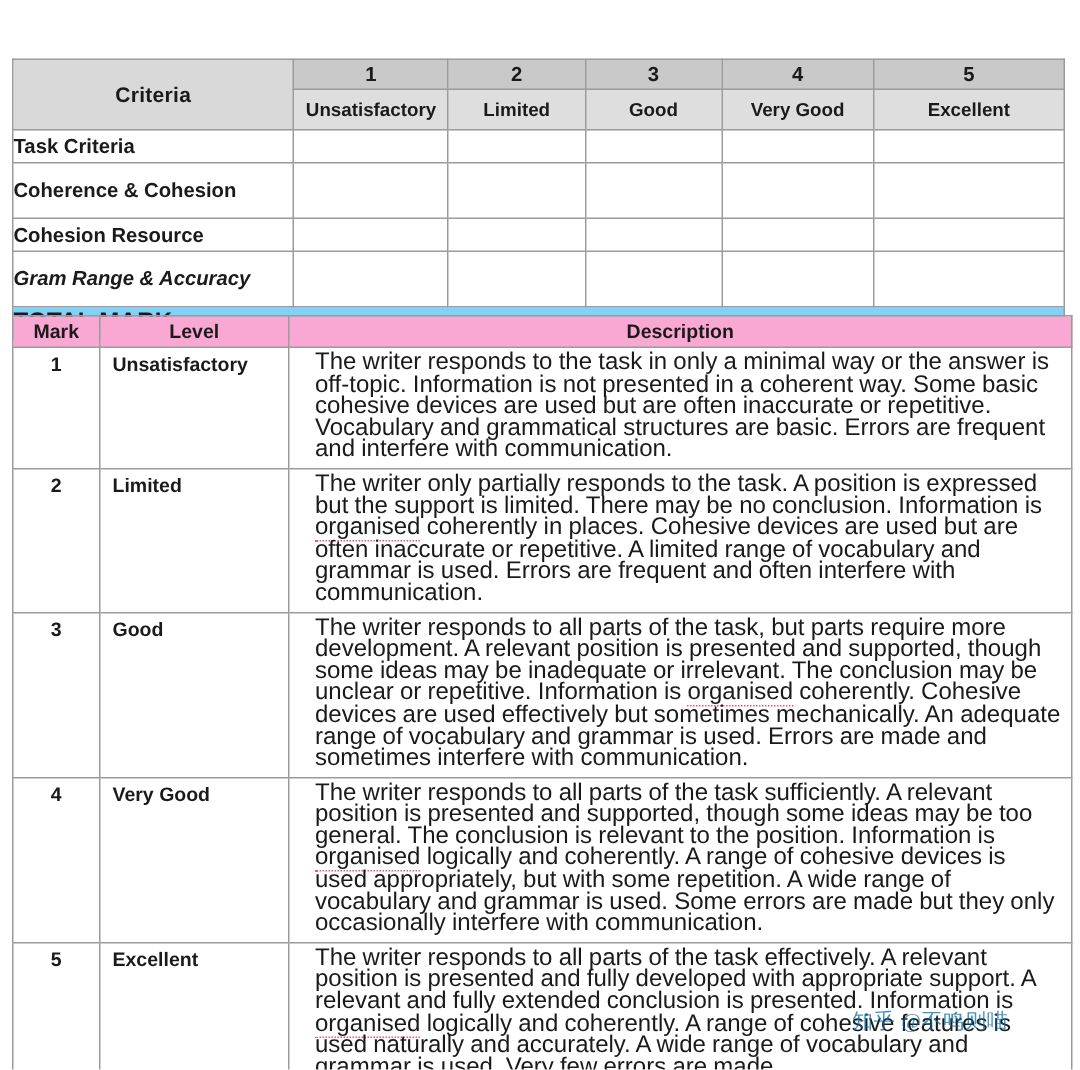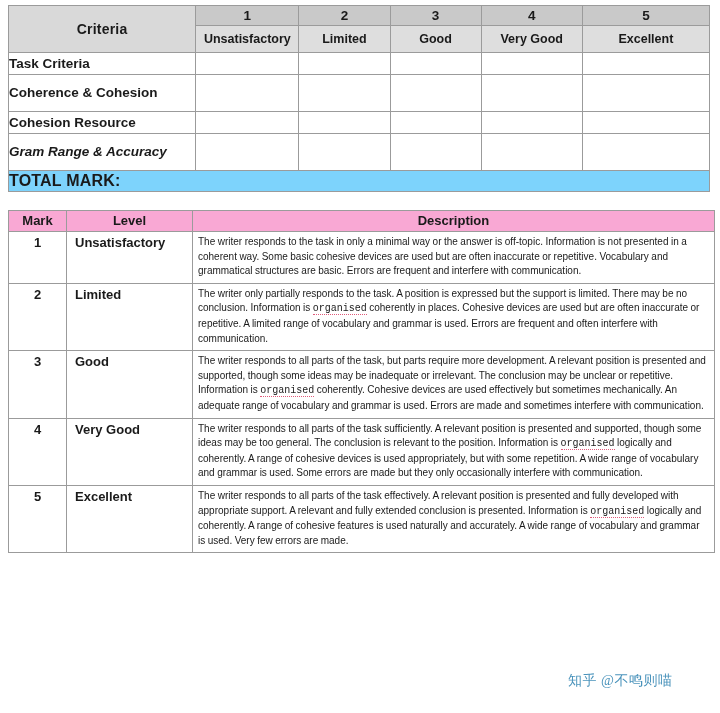--- a/index.html
+++ b/index.html
@@ -29,20 +29,21 @@
     position: absolute;
     left: 8px;
     top: 5px;
     width: 702px;
   }
   table.criteria {
     border-collapse: collapse;
     width: 702px;
     table-layout: fixed;
     font-size: 12.5px;
+    margin-top: 34px;
   }
   table.criteria th,
   table.criteria td {
     border: 1px solid #9b9b9b;
     padding: 0;
     vertical-align: middle;
   }
   .cell-criteria-label {
     background: #d9d9d9;
     text-align: center;
@@ -119,30 +120,29 @@
     font-weight: bold;
     font-size: 13px;
     padding: 3px 0 0 0;
   }
   td.level-cell {
     font-weight: bold;
     font-size: 13px;
     padding: 3px 0 0 8px;
   }
   td.desc-cell {
-    padding: 3px 5px 4px 5px;
+    padding: 3px 5px 4px 17px;
     line-height: 14.6px;
-    font-size: 10px;
+    font-size: 16px;
     text-align: left;
     word-spacing: -0.3px;
   }
   .sp-err {
     border-bottom: 1.5px dotted #e05a7a;
     padding-bottom: 0px;
-    font-family: Liberation Mono, monospace;
   }
 
   
   .watermark {
     position: absolute;
     left: 568px;
     top: 672px;
     font-size: 14px;
     color: #0369a1;
     opacity: 0.72;

